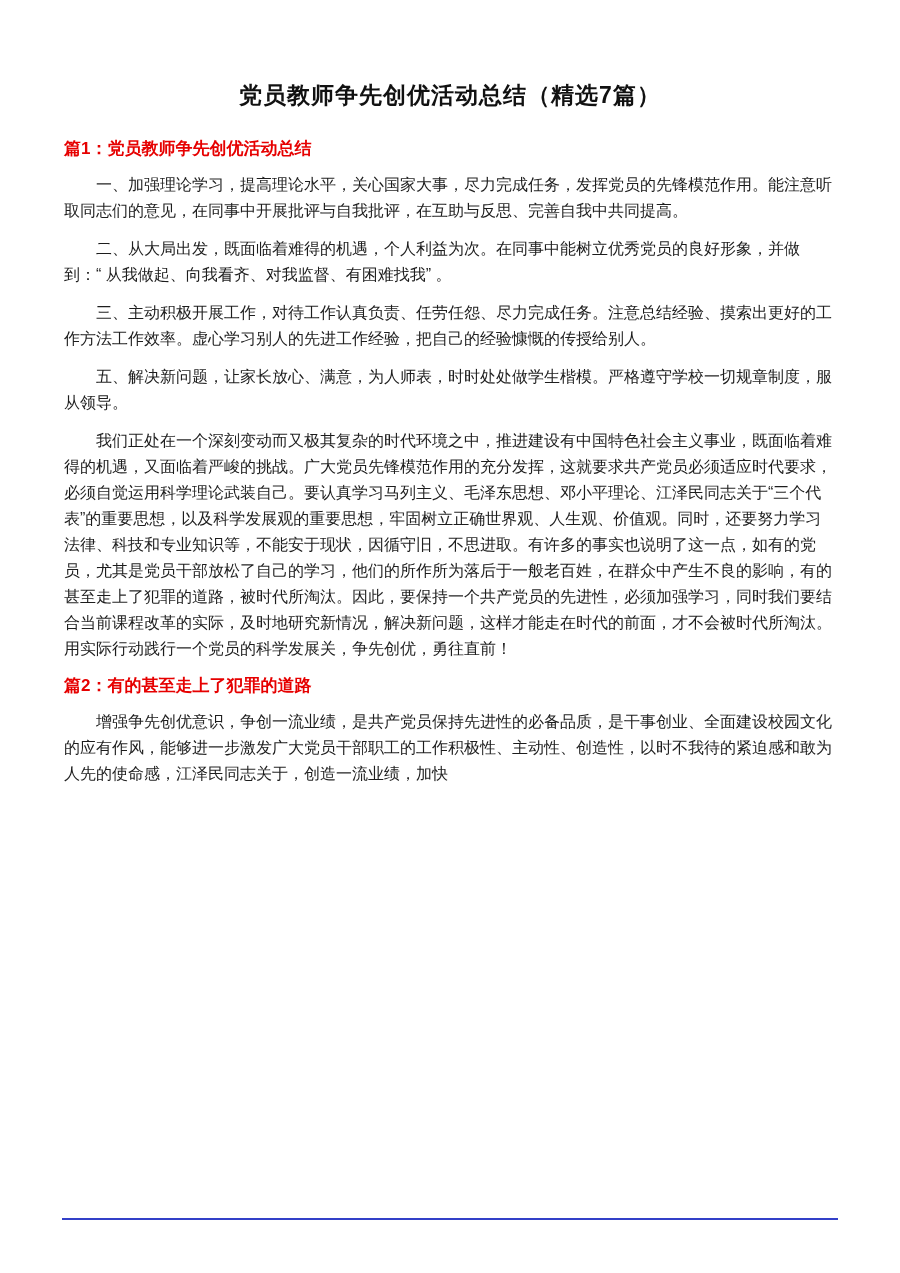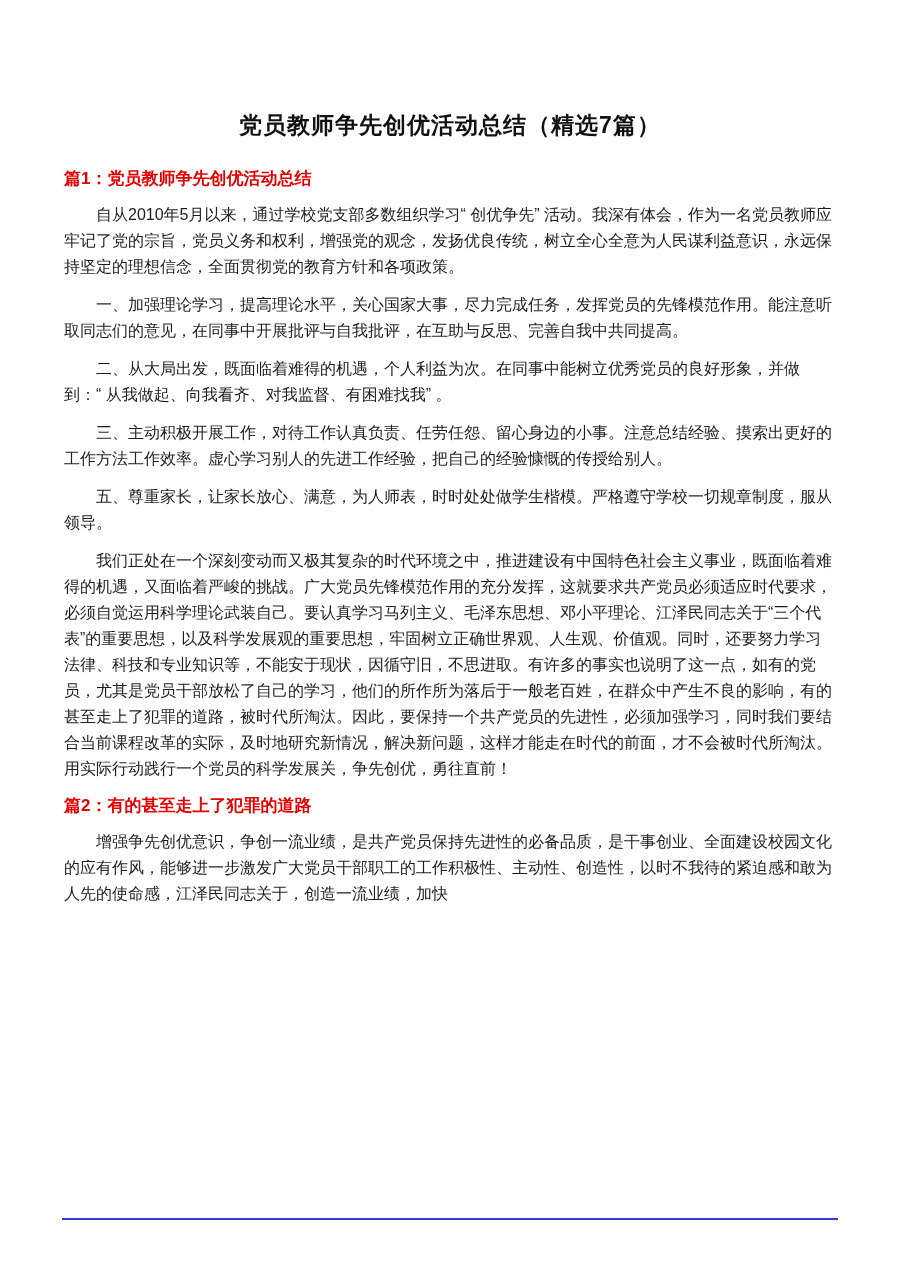--- a/index.html
+++ b/index.html
@@ -7,21 +7,21 @@
   body {
     width: 900px;
     height: 1273px;
     background: #ffffff;
     font-family: "Liberation Sans", "DejaVu Sans", sans-serif;
     color: #1d1d1d;
     position: relative;
     overflow: hidden;
   }
   .doc {
-    padding: 110px 64px 0 64px;
+    padding: 80px 64px 0 64px;
   }
   .title {
     font-size: 23px;
     font-weight: bold;
     text-align: center;
     color: #111111;
     margin: 0 0 26px 0;
     letter-spacing: 1px;
   }
   .sec-heading {
@@ -49,25 +49,24 @@
 </style>
 </head>
 <body>
 
 <div class="doc">
 
   <h1 class="title">党员教师争先创优活动总结（精选7篇）</h1>
 
   <h2 class="sec-heading">篇1：党员教师争先创优活动总结</h2>
 
-  <p class="para">自从2010年5月以来，通过学校党支部多数组织学习“ 创优争先” 活动。我深有体会，作为一名党员教师应牢记了党的宗旨，党员义务和权利，增强党的观念，发扬优良传统，树立全心全意为人民谋利益意识，永远保持坚定的理想信念，全面贯彻党的教育方针和各项政策。</p>
   <p class="para">一、加强理论学习，提高理论水平，关心国家大事，尽力完成任务，发挥党员的先锋模范作用。能注意听取同志们的意见，在同事中开展批评与自我批评，在互助与反思、完善自我中共同提高。</p>
   <p class="para">二、从大局出发，既面临着难得的机遇，个人利益为次。在同事中能树立优秀党员的良好形象，并做到：“ 从我做起、向我看齐、对我监督、有困难找我” 。</p>
-  <p class="para">三、主动积极开展工作，对待工作认真负责、任劳任怨、留心身边的小事。注意总结经验、摸索出更好的工作方法工作效率。虚心学习别人的先进工作经验，把自己的经验慷慨的传授给别人。</p>
-  <p class="para">五、尊重家长，让家长放心、满意，为人师表，时时处处做学生楷模。严格遵守学校一切规章制度，服从领导。</p>
+  <p class="para">三、主动积极开展工作，对待工作认真负责、任劳任怨、尽力完成任务。注意总结经验、摸索出更好的工作方法工作效率。虚心学习别人的先进工作经验，把自己的经验慷慨的传授给别人。</p>
+  <p class="para">五、解决新问题，让家长放心、满意，为人师表，时时处处做学生楷模。严格遵守学校一切规章制度，服从领导。</p>
   <p class="para">我们正处在一个深刻变动而又极其复杂的时代环境之中，推进建设有中国特色社会主义事业，既面临着难得的机遇，又面临着严峻的挑战。广大党员先锋模范作用的充分发挥，这就要求共产党员必须适应时代要求，必须自觉运用科学理论武装自己。要认真学习马列主义、毛泽东思想、邓小平理论、江泽民同志关于“三个代表”的重要思想，以及科学发展观的重要思想，牢固树立正确世界观、人生观、价值观。同时，还要努力学习法律、科技和专业知识等，不能安于现状，因循守旧，不思进取。有许多的事实也说明了这一点，如有的党员，尤其是党员干部放松了自己的学习，他们的所作所为落后于一般老百姓，在群众中产生不良的影响，有的甚至走上了犯罪的道路，被时代所淘汰。因此，要保持一个共产党员的先进性，必须加强学习，同时我们要结合当前课程改革的实际，及时地研究新情况，解决新问题，这样才能走在时代的前面，才不会被时代所淘汰。用实际行动践行一个党员的科学发展关，争先创优，勇往直前！</p>
 
   <h2 class="sec-heading">篇2：有的甚至走上了犯罪的道路</h2>
 
   <p class="para">增强争先创优意识，争创一流业绩，是共产党员保持先进性的必备品质，是干事创业、全面建设校园文化的应有作风，能够进一步激发广大党员干部职工的工作积极性、主动性、创造性，以时不我待的紧迫感和敢为人先的使命感，江泽民同志关于，创造一流业绩，加快</p>
 
 </div>
 
 <div class="divider"></div>
 

